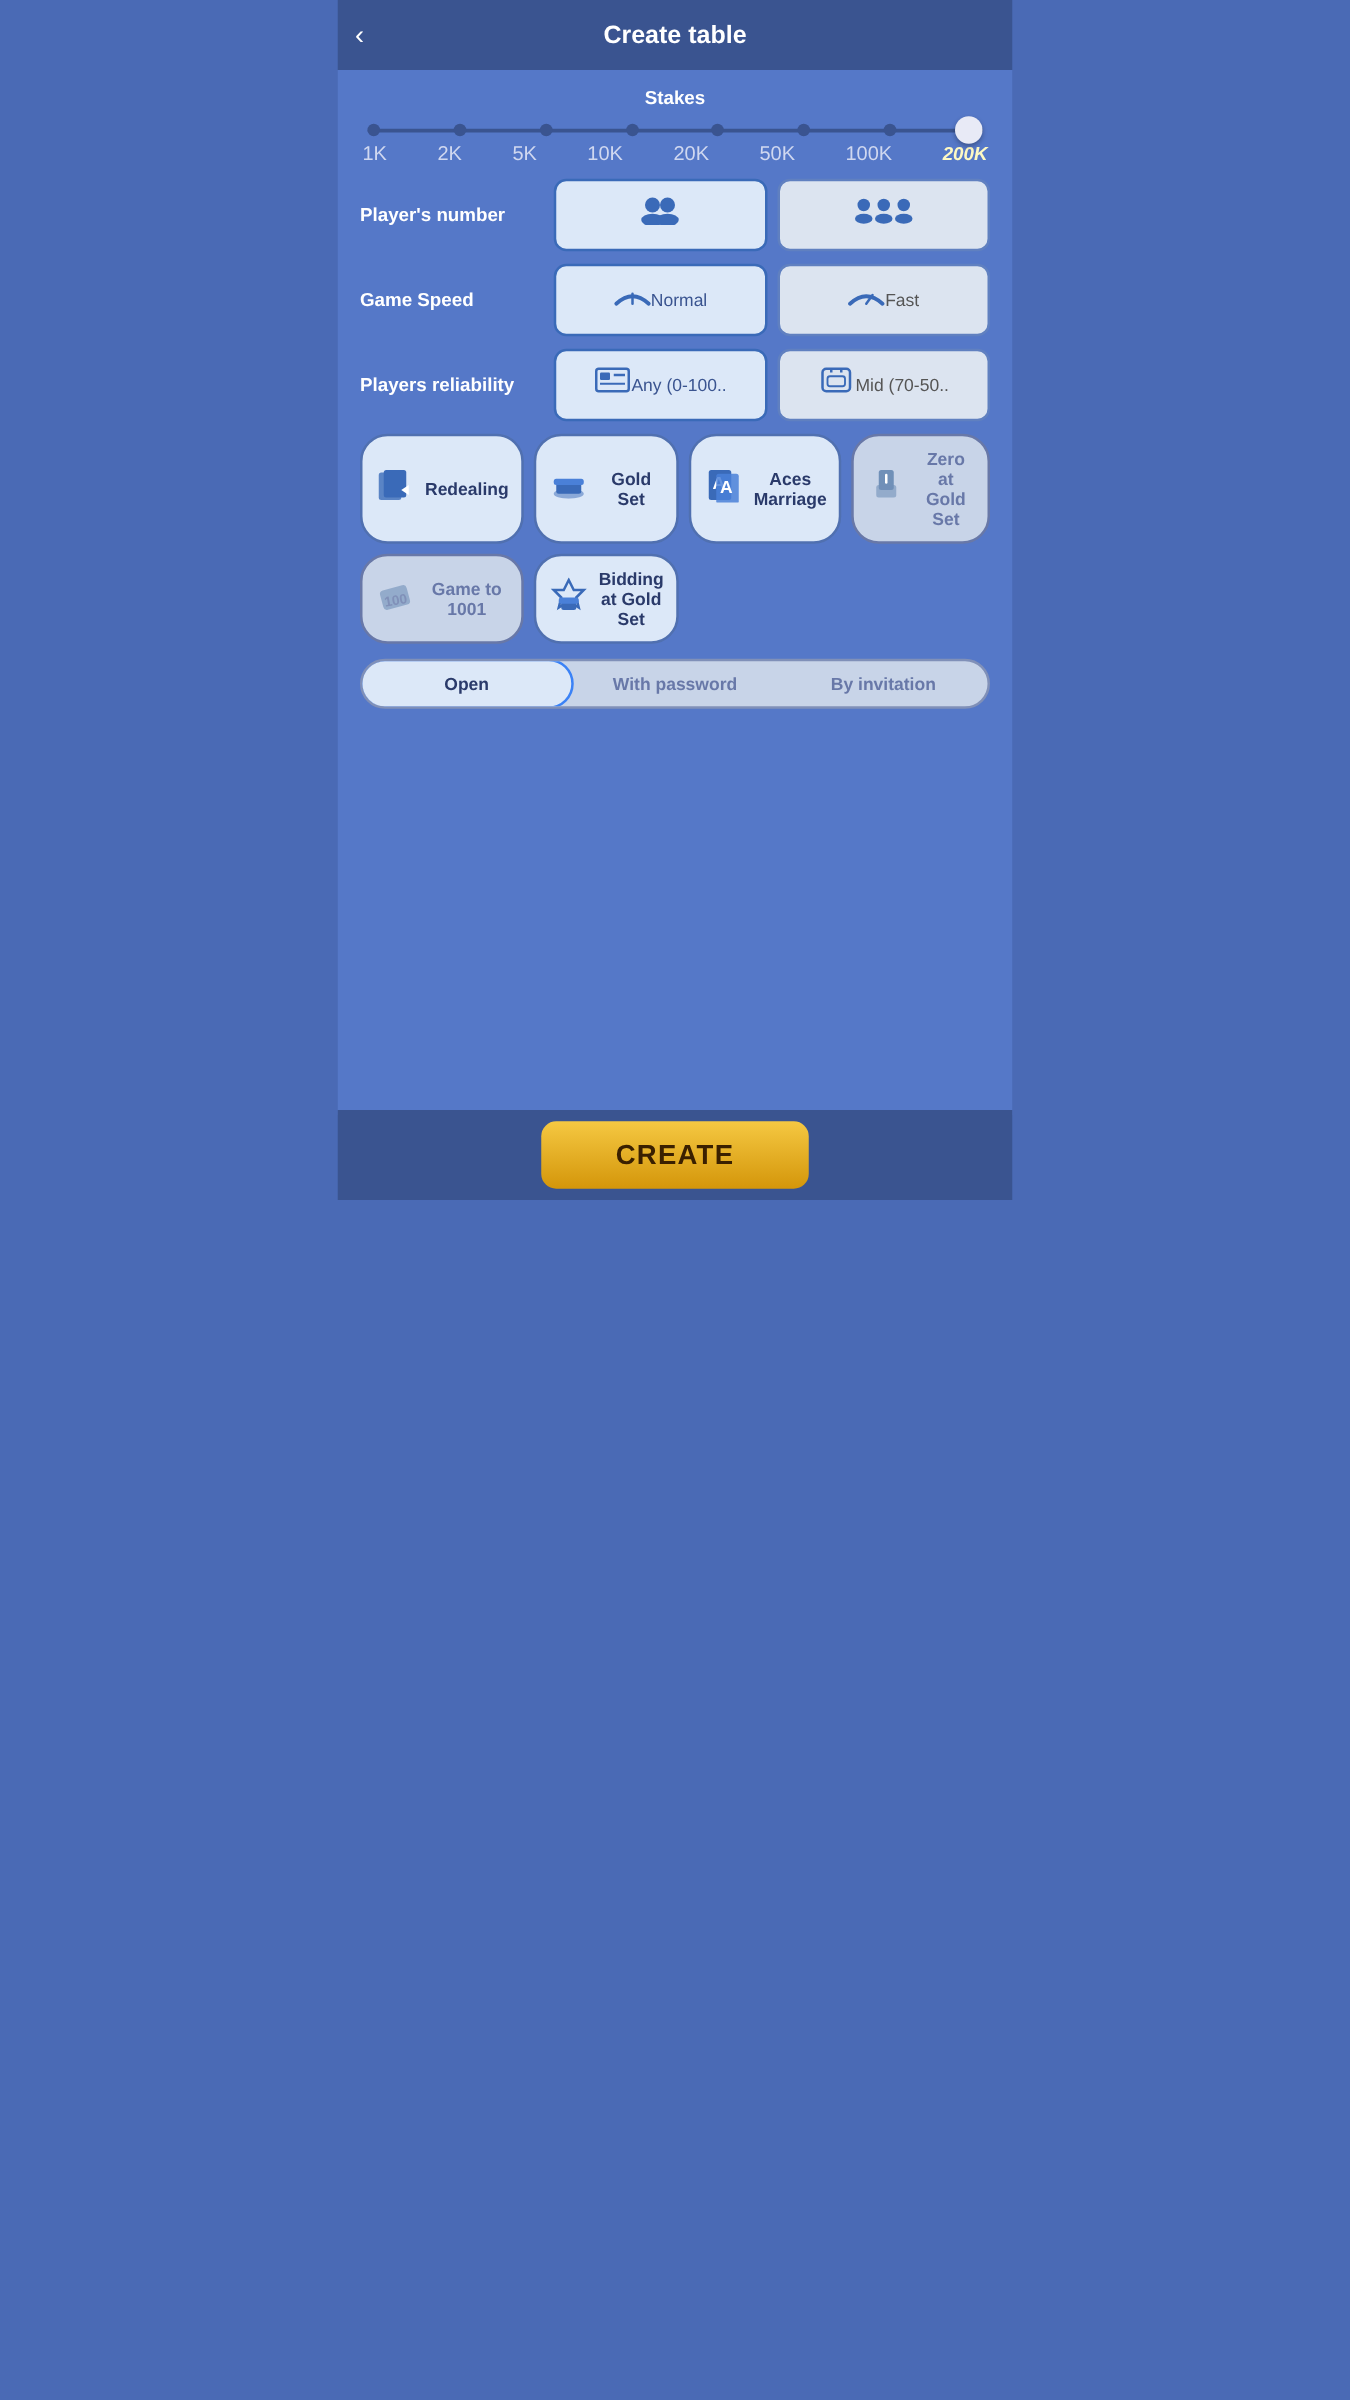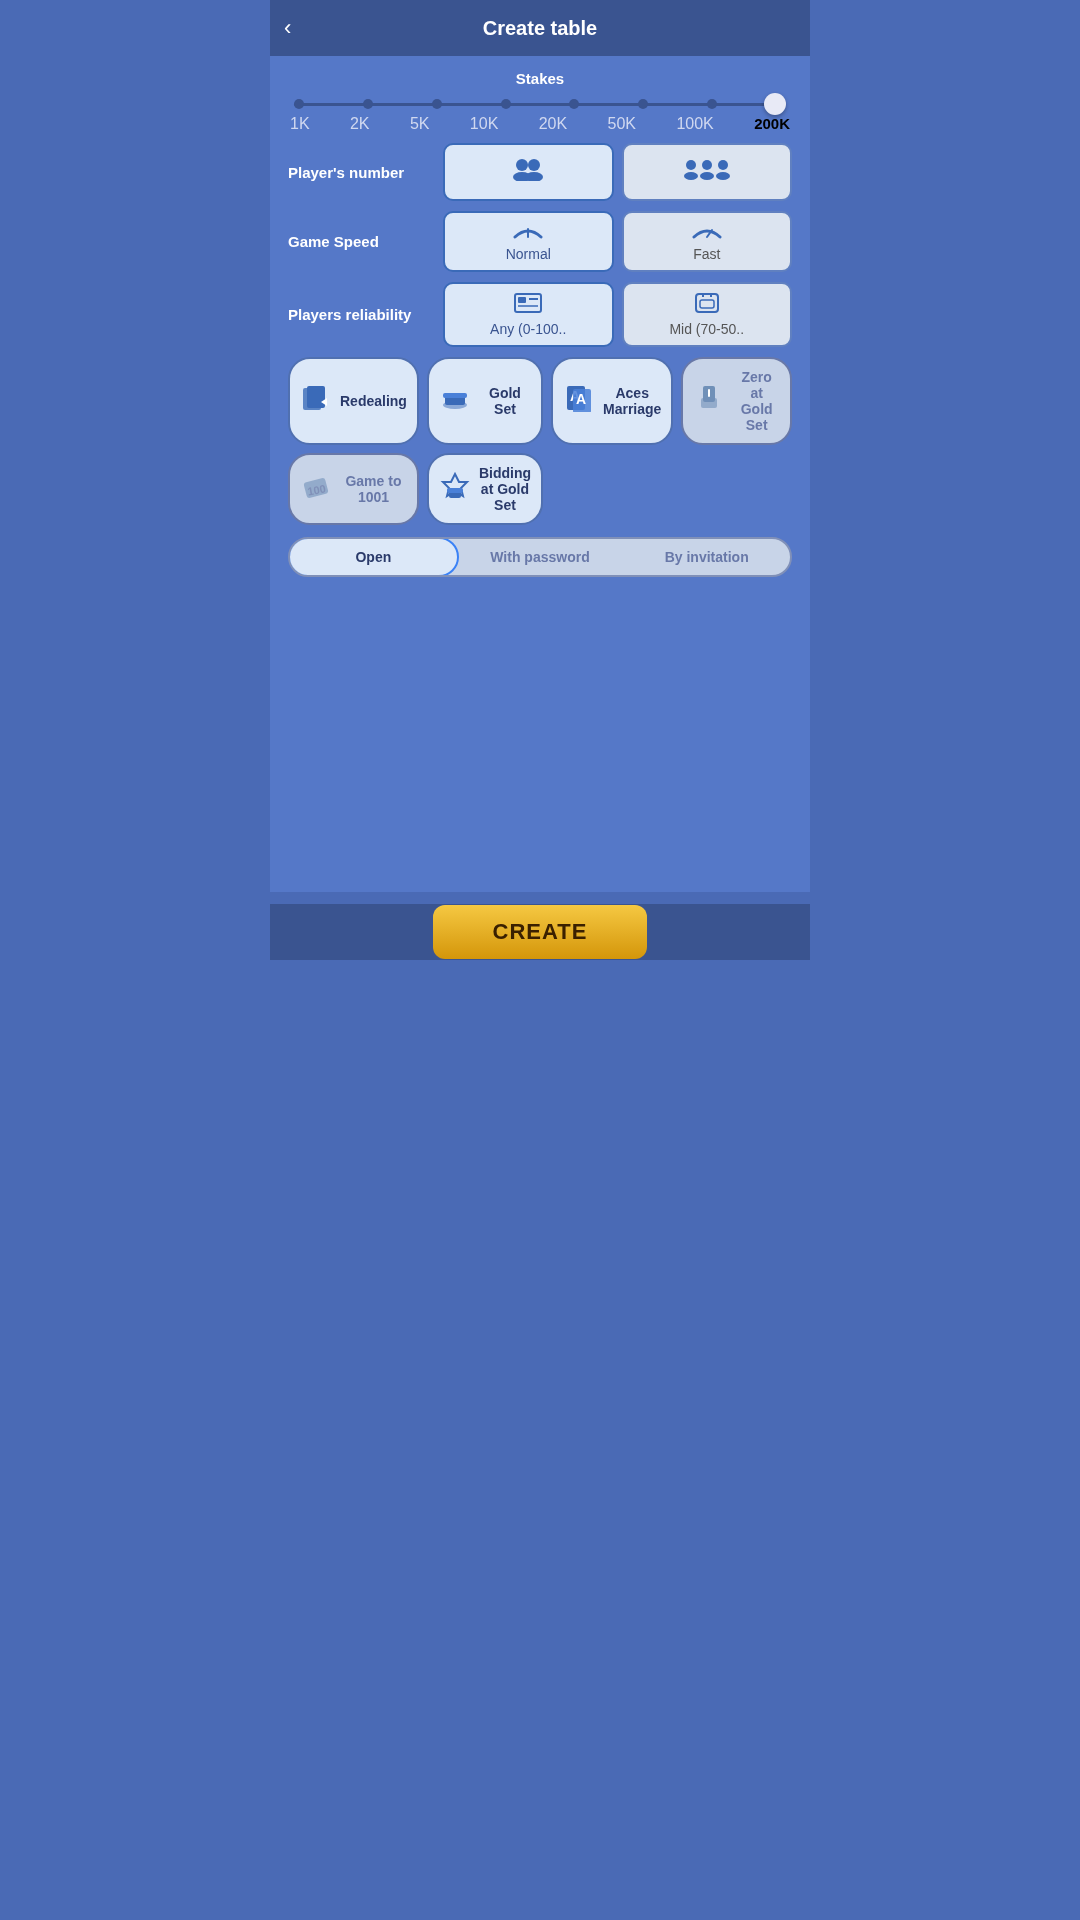--- a/index.html
+++ b/index.html
@@ -102,23 +102,24 @@
       display: flex;
       justify-content: space-between;
       margin-top: 4px;
       padding: 0 2px;
     }
     .stake-val {
       color: #d0d8f0;
       font-size: 16px;
     }
     .stake-val.active {
-      color: #000000;
+      color: #fef9c3;
       font-weight: bold;
       font-size: 15px;
+      font-style: italic;
     }
 
     
     .row {
       display: flex;
       align-items: center;
       margin: 10px 0;
     }
     .row-label {
       color: #fff;
@@ -134,21 +135,21 @@
     }
 
     
     .opt-btn {
       flex: 1;
       background: #dce4f0;
       border: 2px solid #6080c0;
       border-radius: 10px;
       padding: 8px 6px;
       display: flex;
-      flex-direction: column;
+      flex-direction: row;
       align-items: center;
       justify-content: center;
       cursor: pointer;
       min-height: 58px;
     }
     .opt-btn.selected {
       background: #dce8f8;
       border: 2px solid #3a6ab8;
     }
     .opt-btn .btn-icon {
@@ -230,21 +231,21 @@
       border: 2px solid #3b82f6;
       margin: -2px;
     }
 
     
     .bottom-bar {
       position: absolute;
       bottom: 0;
       left: 0;
       right: 0;
-      height: 56px;
+      height: 72px;
       background: #3a5490;
       display: flex;
       align-items: center;
       justify-content: center;
     }
     .create-btn {
       background: linear-gradient(to bottom, #f5c842, #d4960a);
       border: none;
       border-radius: 12px;
       padding: 14px 60px;

